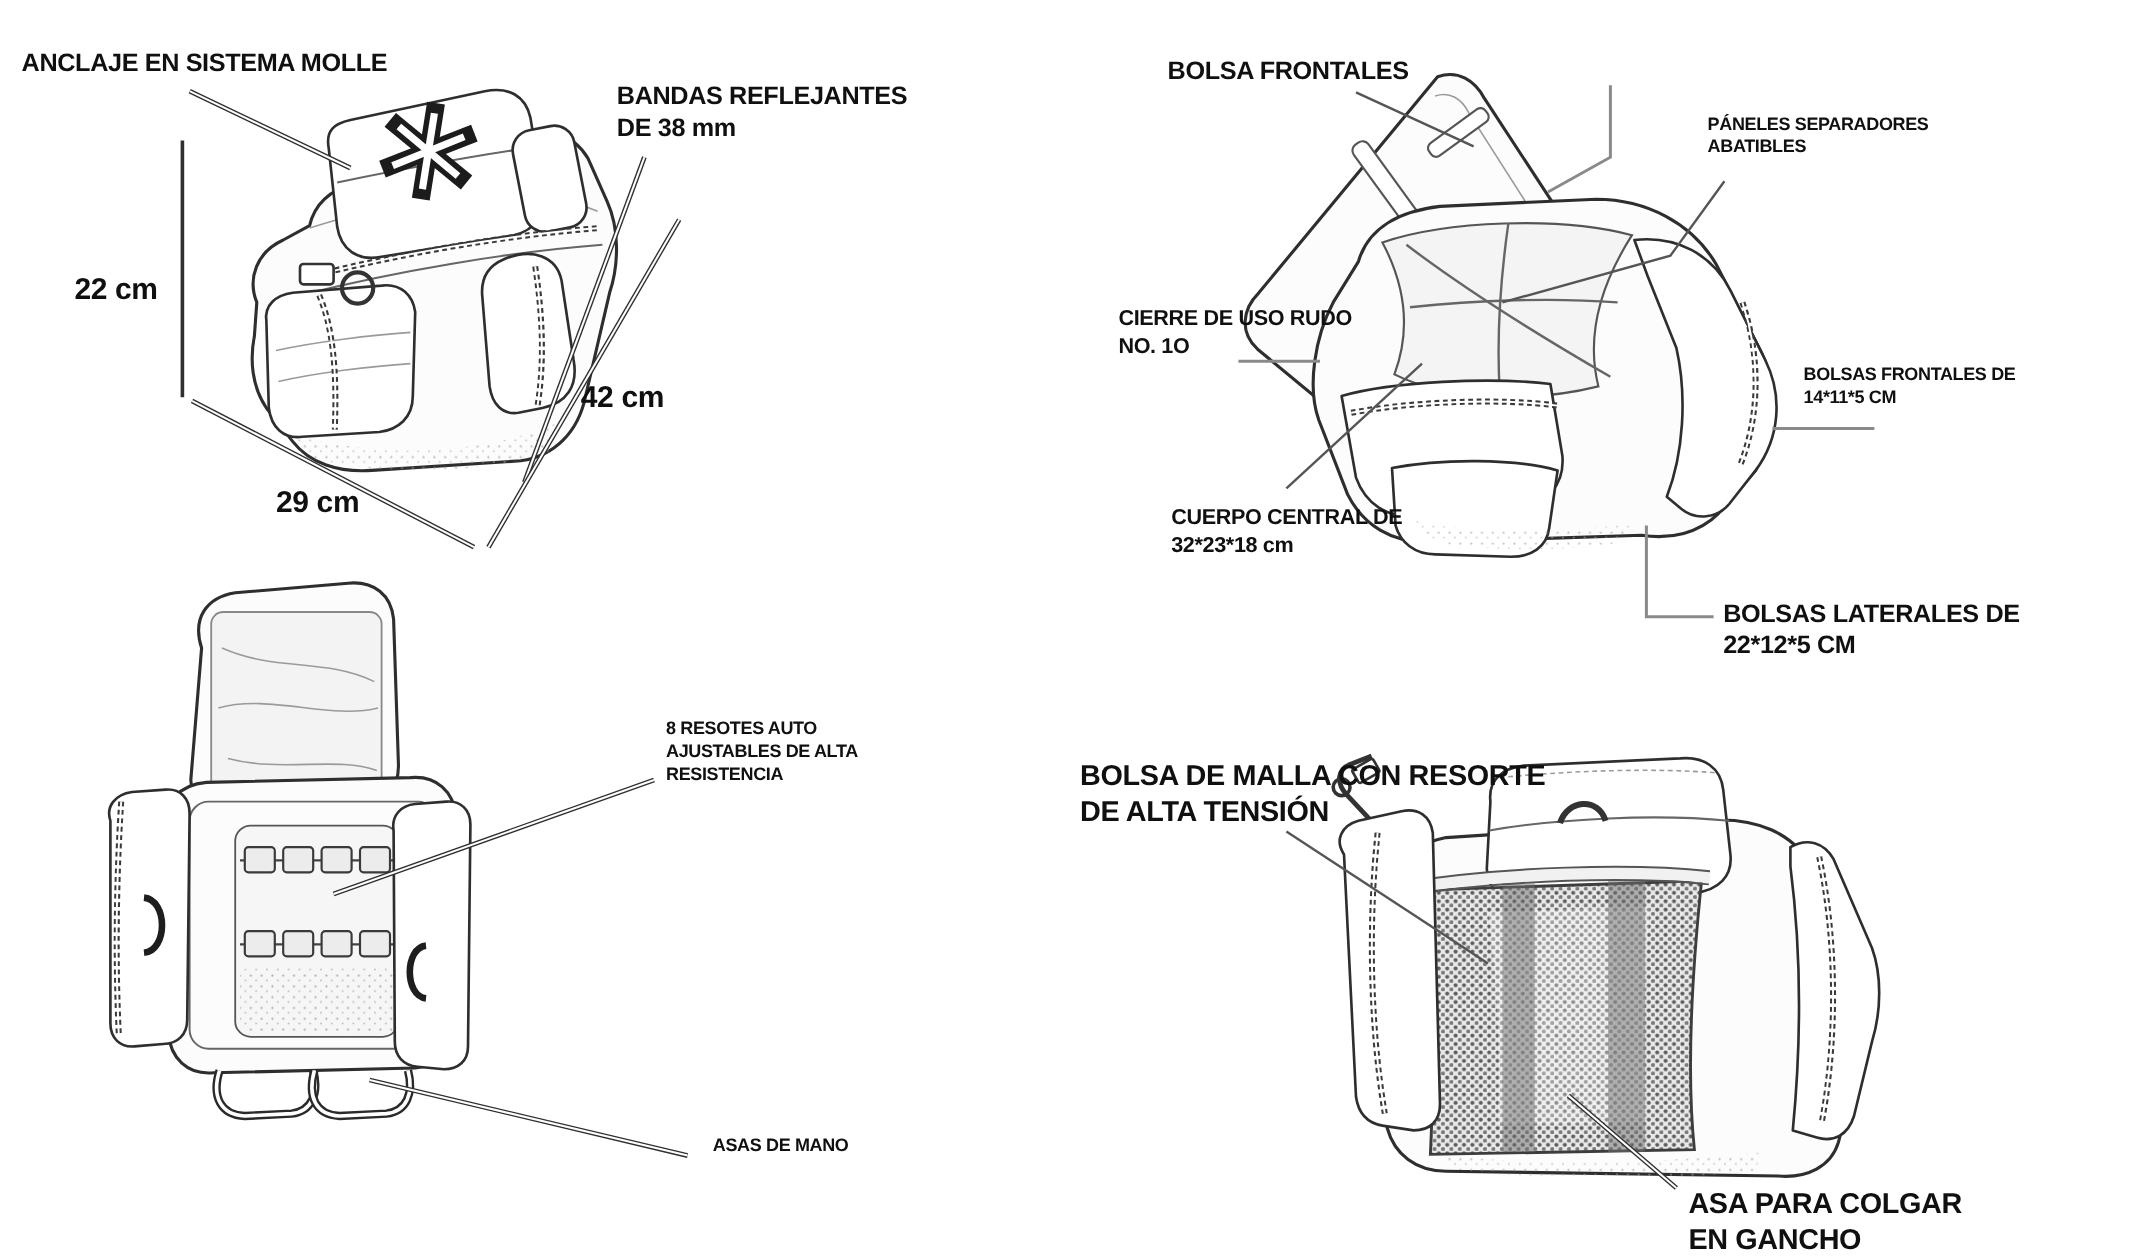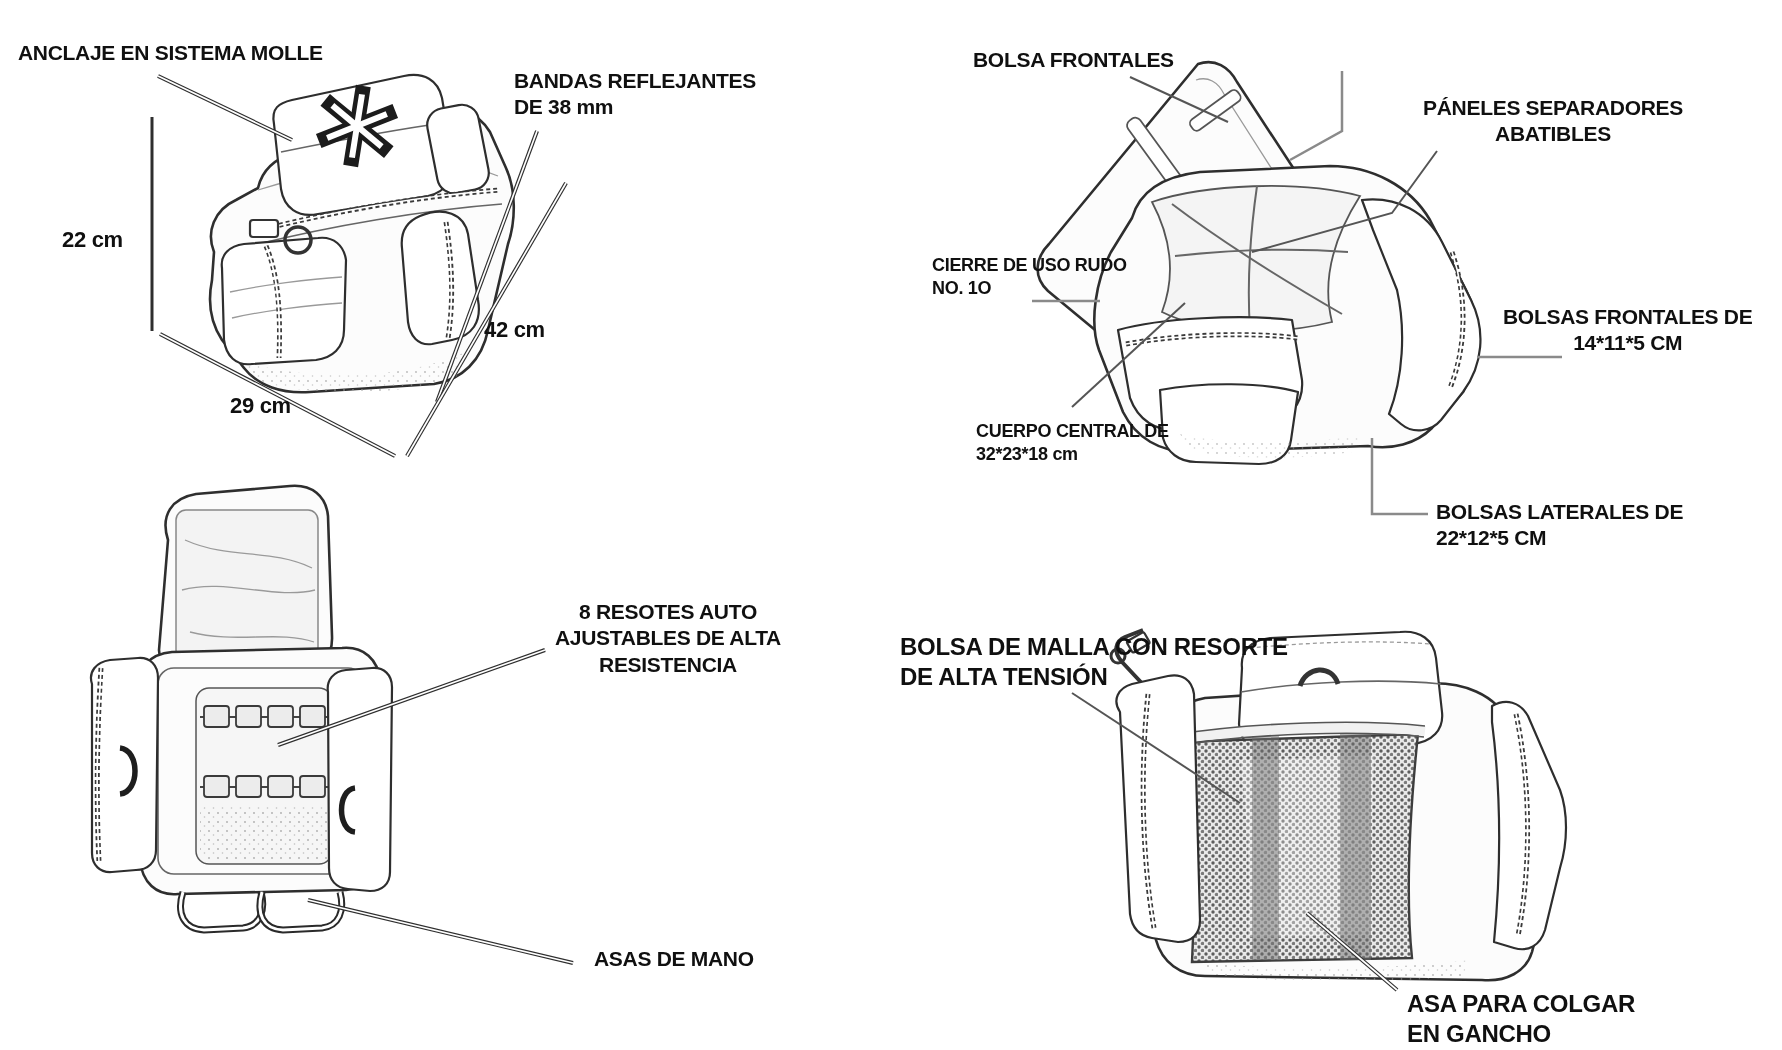--- a/index.html
+++ b/index.html
@@ -3,21 +3,21 @@
 <meta charset="utf-8">
 <style>
   html,body{margin:0;padding:0;background:#fff;}
   #canvas{position:relative;width:1782px;height:1050px;background:#fff;overflow:hidden;
           font-family:"Liberation Sans",sans-serif;}
   #art{position:absolute;left:0;top:0;width:1782px;height:1050px;}
   .lbl{position:absolute;font-weight:700;color:#101010;letter-spacing:-0.3px;
        white-space:nowrap;line-height:1.25;}
   .lbl span{display:block;}
   .s18{font-size:18px;} .s20{font-size:24px;}
-  .s21{font-size:21px;} .s22{font-size:22px;} .s23{font-size:21px;text-align:center;}
+  .s21{font-size:21px;} .s22{font-size:25px;} .s23{font-size:15px;}
   
   .o  {stroke:#2e2e2e;stroke-width:2.6;fill:#fcfcfc;stroke-linejoin:round;}
   .o2 {stroke:#2e2e2e;stroke-width:2.2;fill:#fff;stroke-linejoin:round;}
   .i1 {stroke:#666;stroke-width:1.7;fill:none;}
   .i2 {stroke:#9a9a9a;stroke-width:1.3;fill:none;}
   .zipA{stroke:#3a3a3a;stroke-width:5;stroke-dasharray:4 3;fill:none;}
   .zipB{stroke:#fff;stroke-width:1.6;fill:none;}
   .dblA{stroke:#2f2f2f;stroke-width:4;fill:none;}
   .dblB{stroke:#fff;stroke-width:1.7;fill:none;}
   .ldr {stroke:#8a8a8a;stroke-width:2.5;fill:none;}
@@ -280,21 +280,21 @@
 <div class="lbl s21" style="left:514px;top:68px">
   <span>BANDAS REFLEJANTES</span>
   <span>DE 38 mm</span>
 </div>
 <div class="lbl s22" style="left:62px;top:226px">
   <span>22 cm</span>
 </div>
 <div class="lbl s22" style="left:484px;top:316px">
   <span>42 cm</span>
 </div>
-<div class="lbl s22" style="left:230px;top:392px">
+<div class="lbl s22" style="left:230px;top:404px">
   <span>29 cm</span>
 </div>
 
 <div class="lbl s21" style="left:973px;top:47px">
   <span>BOLSA FRONTALES</span>
 </div>
 <div class="lbl s23" style="left:1423px;top:95px">
   <span>PÁNELES SEPARADORES</span>
   <span>ABATIBLES</span>
 </div>

